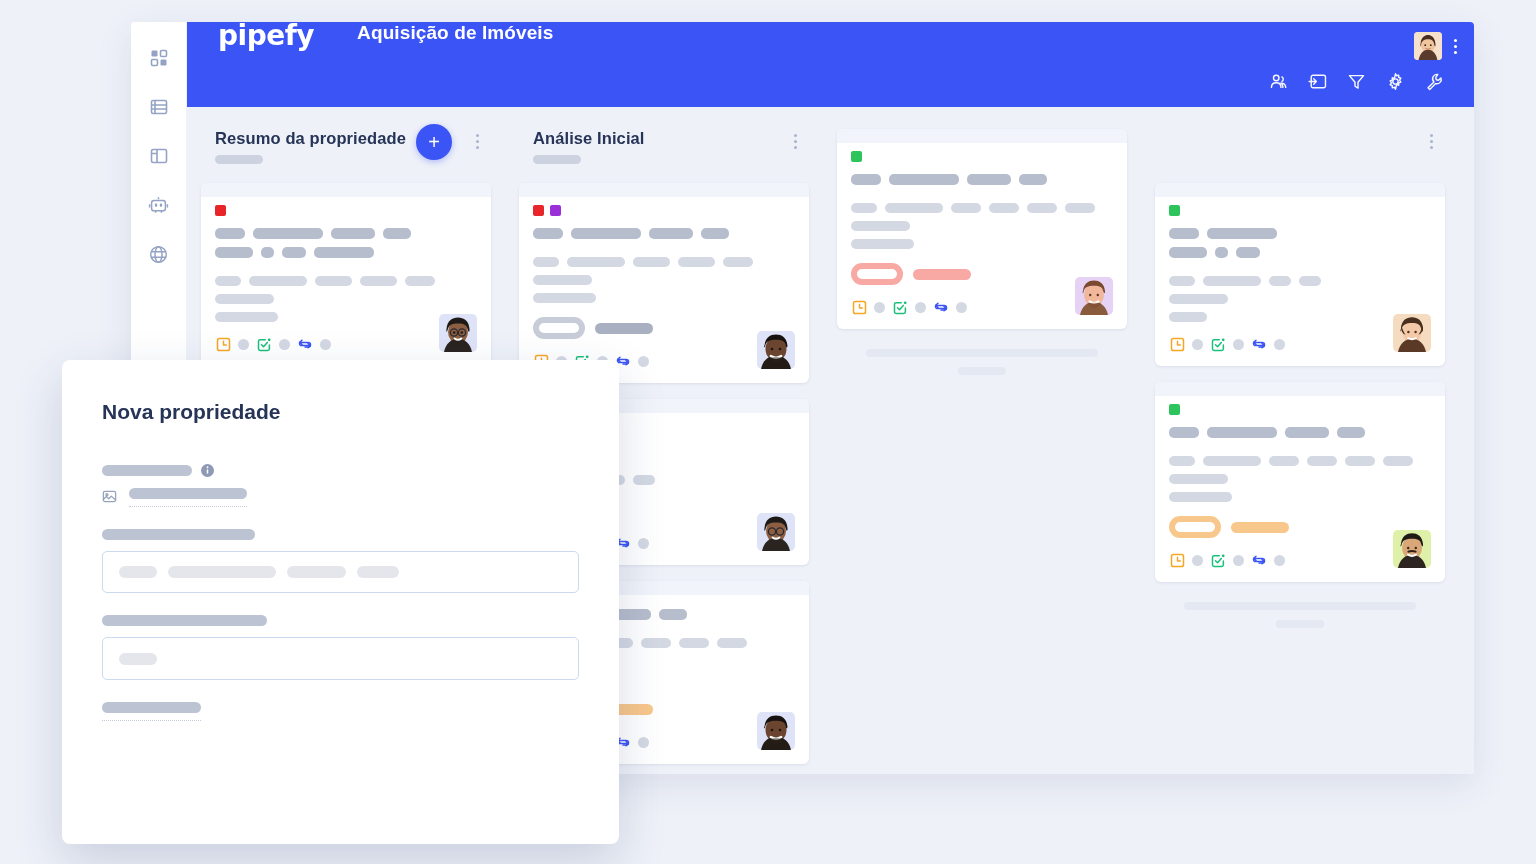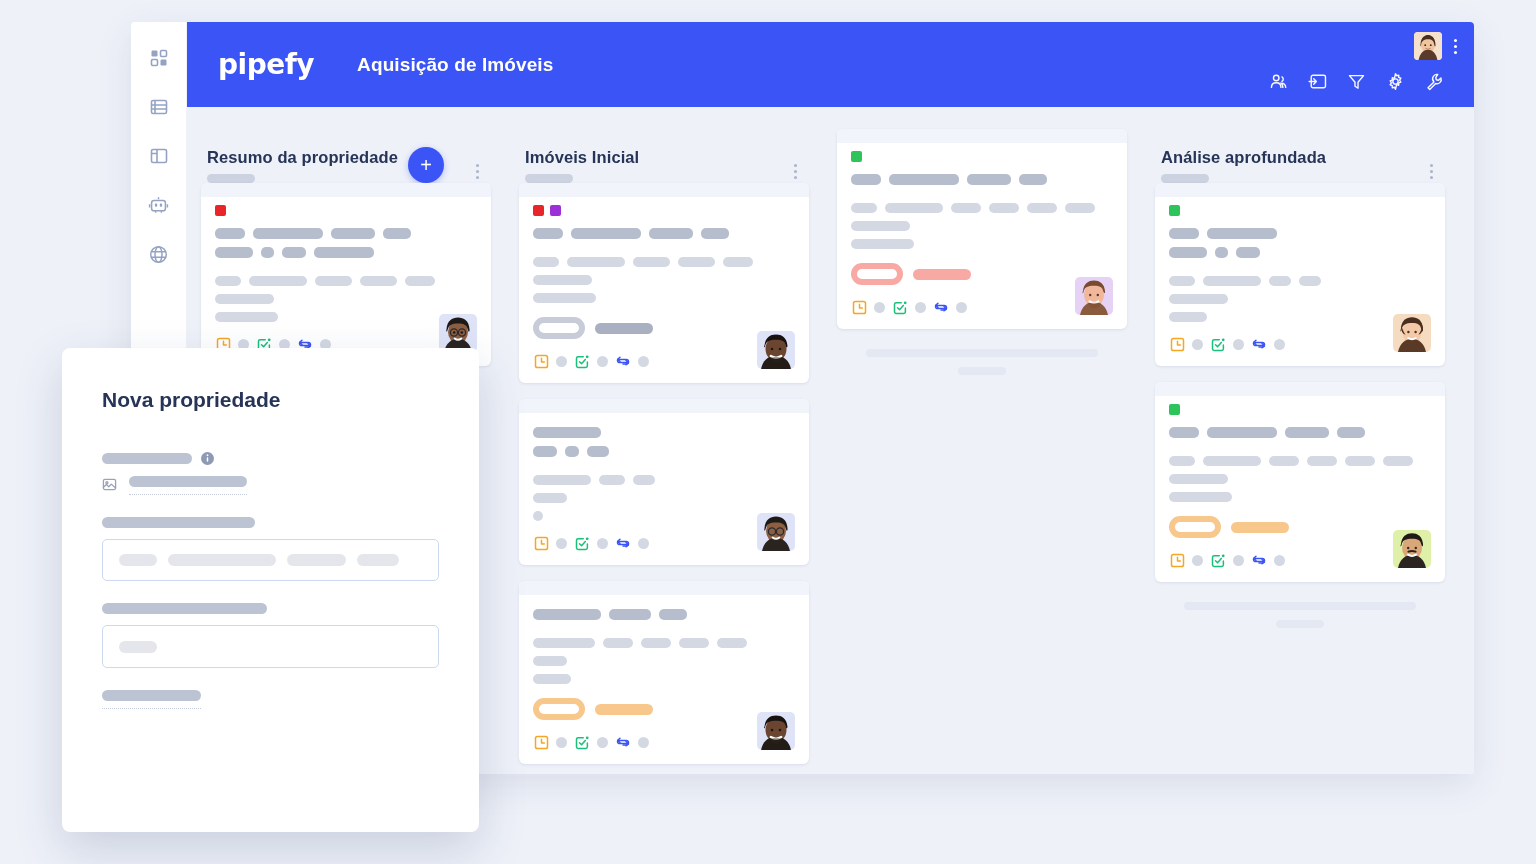--- a/index.html
+++ b/index.html
@@ -41,21 +41,21 @@
   .rail-item svg { display: block; }
 
   
   .app-body { flex: 1; display: flex; flex-direction: column; min-width: 0; }
 
   
   .topbar {
     height: 85px; flex: 0 0 85px;
     background: #3b54f5;
     position: relative;
-    display: flex; align-items: center;
+    display: flex; align-items: flex-start;
     padding-left: 31px;
   }
   .logo {
     color:#fff; font-size: 28px; font-weight: 700;
     letter-spacing: -0.5px; line-height: 1;
     font-family: "DejaVu Sans", sans-serif;
   }
   .board-title {
     color:#fff; font-size:19px; font-weight:700; margin-left: 43px;
     letter-spacing: .1px;
@@ -80,21 +80,21 @@
     display:flex; align-items:center; gap: 20px;
   }
   .top-icons .ti { color:#ffffff; opacity:.96; cursor:pointer; display:flex; }
 
   
   .board {
     flex:1; background:#eef1f8; padding: 22px 0 0 0;
     display:flex; gap: 0; min-height:0; position:relative;
   }
   .column { width: 318px; flex:0 0 318px; padding: 0 14px; }
-  .col-head { display:flex; align-items:flex-end; height: 54px; padding: 0 6px; }
+  .col-head { display:flex; align-items:flex-start; height: 54px; padding: 0 6px; margin-left: 8px; }
   .col-title-wrap { display:flex; flex-direction:column; gap:7px; }
   .col-title { font-size:16.5px; font-weight:700; color:#263457; letter-spacing:.1px; white-space:nowrap;}
   .col-sub { width: 48px; height: 9px; border-radius: 5px; background:#ccd2e0; }
   .add-btn {
     width: 36px; height: 36px; border-radius: 50%;
     background:#3b54f5; color:#fff; border:none;
     display:flex; align-items:center; justify-content:center;
     font-size: 20px; line-height:1; margin-left: 10px; margin-top:-5px;
     cursor:pointer; box-shadow:0 2px 6px rgba(59,84,245,.35);
   }
@@ -140,22 +140,22 @@
     width: 38px; height: 38px; border-radius:5px; overflow:hidden;
   }
 
   
   .ghost { margin-top: 20px; display:flex; flex-direction:column; align-items:center; gap:10px; }
   .ghost .g1 { width: 232px; height: 8px; border-radius:4px; background:#e3e8f2; }
   .ghost .g2 { width: 48px; height: 8px; border-radius:4px; background:#e3e8f2; }
 
   
   .modal {
-    position:absolute; left: 62px; top: 348px;
-    width: 417px; height: 484px;
+    position:absolute; left: 62px; top: 360px;
+    width: 557px; height: 484px;
     background:#fff; border-radius: 8px;
     box-shadow: 0 18px 48px rgba(40,60,110,.18);
     overflow:hidden; display:flex; flex-direction:column;
   }
   .modal-body { flex:1; padding: 40px 40px 0 40px; }
   .modal-title { font-size: 21px; font-weight:700; color:#263457; margin-bottom: 40px; }
   .field { margin-bottom: 22px; }
   .field-label-row { display:flex; align-items:center; gap:9px; margin-bottom: 11px; }
   .lbl-sk { height: 11px; border-radius:6px; background:#bcc3d2; display:block; }
   .info-icon { color:#8e99b4; display:flex; }
@@ -384,21 +384,21 @@
                   <path d="M15.6 24.5q3.4 2.6 6.8 0" stroke="#fff" stroke-width="2" fill="none" stroke-linecap="round"></path>
                 </svg>
               </span>
             </article>
           </div>
         </section>
 
         <section class="column">
           <div class="col-head">
             <div class="col-title-wrap">
-              <div class="col-title">Imóveis Inicial</div>
+              <div class="col-title">Análise Inicial</div>
               <div class="col-sub"></div>
             </div>
             <div class="col-kebab">
                 <i></i>
                 <i></i>
                 <i></i>
               </div>
           </div>
           <div class="col-cards">
 
@@ -685,24 +685,20 @@
             </article>
           </div>
           <div class="ghost">
             <span class="g1"></span>
             <span class="g2"></span>
           </div>
         </section>
 
         <section class="column">
           <div class="col-head">
-            <div class="col-title-wrap">
-              <div class="col-title">Análise aprofundada</div>
-              <div class="col-sub"></div>
-            </div>
             <div class="col-kebab">
                 <i></i>
                 <i></i>
                 <i></i>
               </div>
           </div>
           <div class="col-cards">
 
             <article class="card">
               <div class="card-strip"></div>

